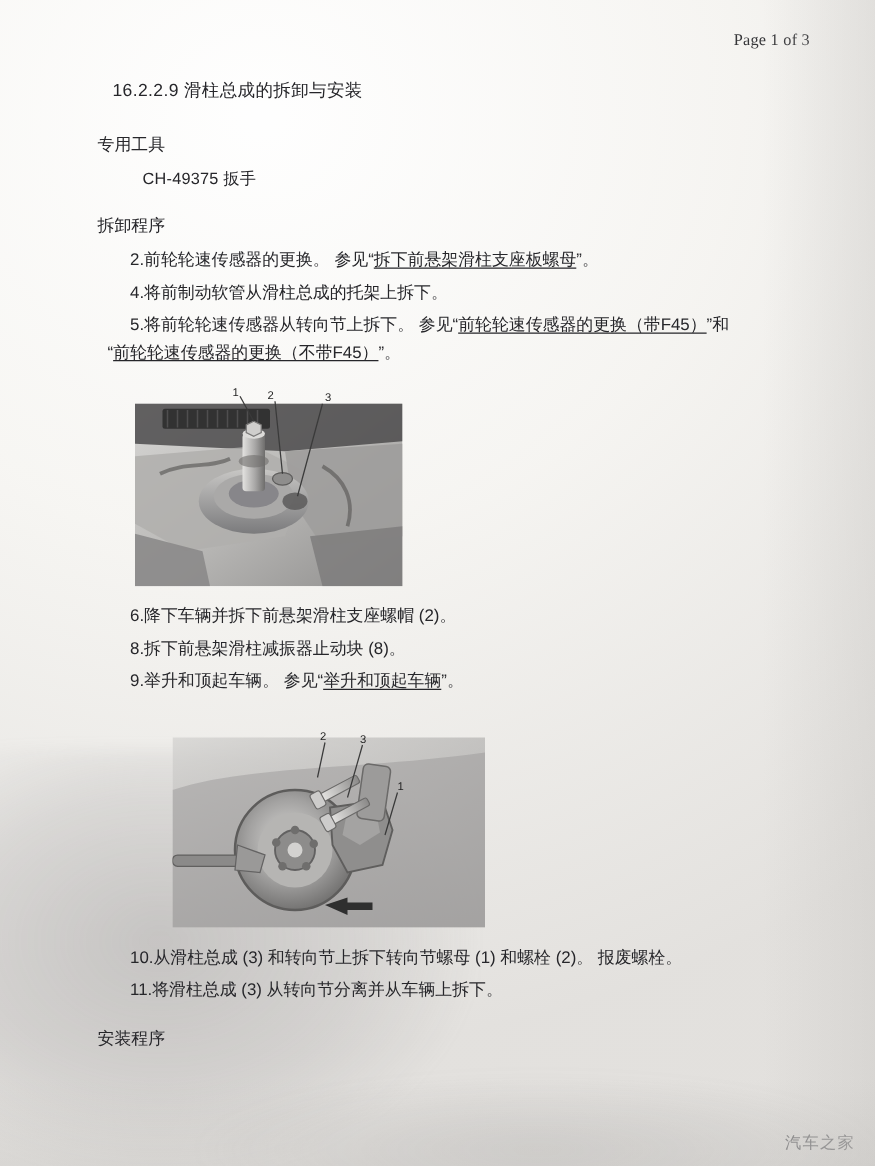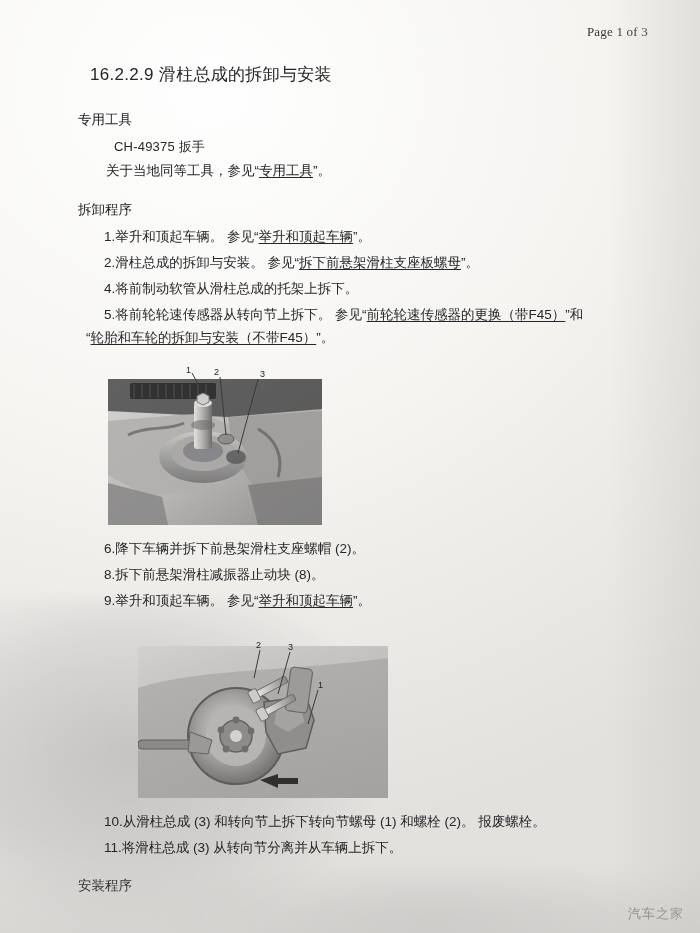--- a/index.html
+++ b/index.html
@@ -80,21 +80,21 @@
     position: absolute;
     left: 78px;
     top: 62px;
     width: 560px;
     font-size: 13.5px;
     line-height: 1.55;
     color: #26262a;
   }
 
   .heading {
-    font-size: 17px;
+    font-size: 14px;
     margin: 0 0 22px 12px;
     letter-spacing: 0.3px;
   }
   .section-title {
     margin: 0 0 6px 0;
     font-size: 13.5px;
   }
   .indent1 {
     margin: 0 0 4px 28px;
   }
@@ -159,44 +159,38 @@
   <div class="content">
 
     <div class="page-number">Page 1 of 3</div>
 
     <div class="doc-body">
 
       <div class="heading">16.2.2.9 滑柱总成的拆卸与安装</div>
 
       <div class="section-title gap-top">专用工具</div>
       <div class="indent-tool">CH-49375 扳手</div>
-      <div class="indent1">
-        <span>关于当地同等工具，参见</span><span>“</span><span class="link">专用工具</span><span>”。</span>
-      </div>
 
       <div class="section-title gap-top-lg">拆卸程序</div>
 
-      <div class="step">
-        <span>1.</span><span>举升和顶起车辆。 参见</span><span>“</span><span class="link">举升和顶起车辆</span><span>”。</span>
-      </div>
-
-      <div class="step">
-        <span>2.</span><span>滑柱总成的拆卸与安装。 参见</span><span>“</span><span class="link">拆下前悬架滑柱支座板螺母</span><span>”。</span>
+
+      <div class="step">
+        <span>2.</span><span>前轮轮速传感器的更换。 参见</span><span>“</span><span class="link">拆下前悬架滑柱支座板螺母</span><span>”。</span>
       </div>
 
 
       <div class="step">
         <span>4.</span><span>将前制动软管从滑柱总成的托架上拆下。</span>
       </div>
 
       <div class="step wrap">
         <span>5.</span><span>将前轮轮速传感器从转向节上拆下。 参见</span><span>“</span><span class="link">前轮轮速传感器的更换（带F45）</span><span>”和</span>
       </div>
       <div class="cont">
-        <span>“</span><span class="link">轮胎和车轮的拆卸与安装（不带F45）</span><span>”。</span>
+        <span>“</span><span class="link">前轮轮速传感器的更换（不带F45）</span><span>”。</span>
       </div>
 
       <div class="figure fig1">
         <svg class="fig-svg" width="214" height="160" viewBox="0 0 214 160">
           <defs>
             <linearGradient id="bay" x1="0" y1="0" x2="1" y2="1">
               <stop offset="0%" stop-color="#d7d6d4"></stop>
               <stop offset="50%" stop-color="#b9b8b6"></stop>
               <stop offset="100%" stop-color="#8f8e8d"></stop>
             </linearGradient>

